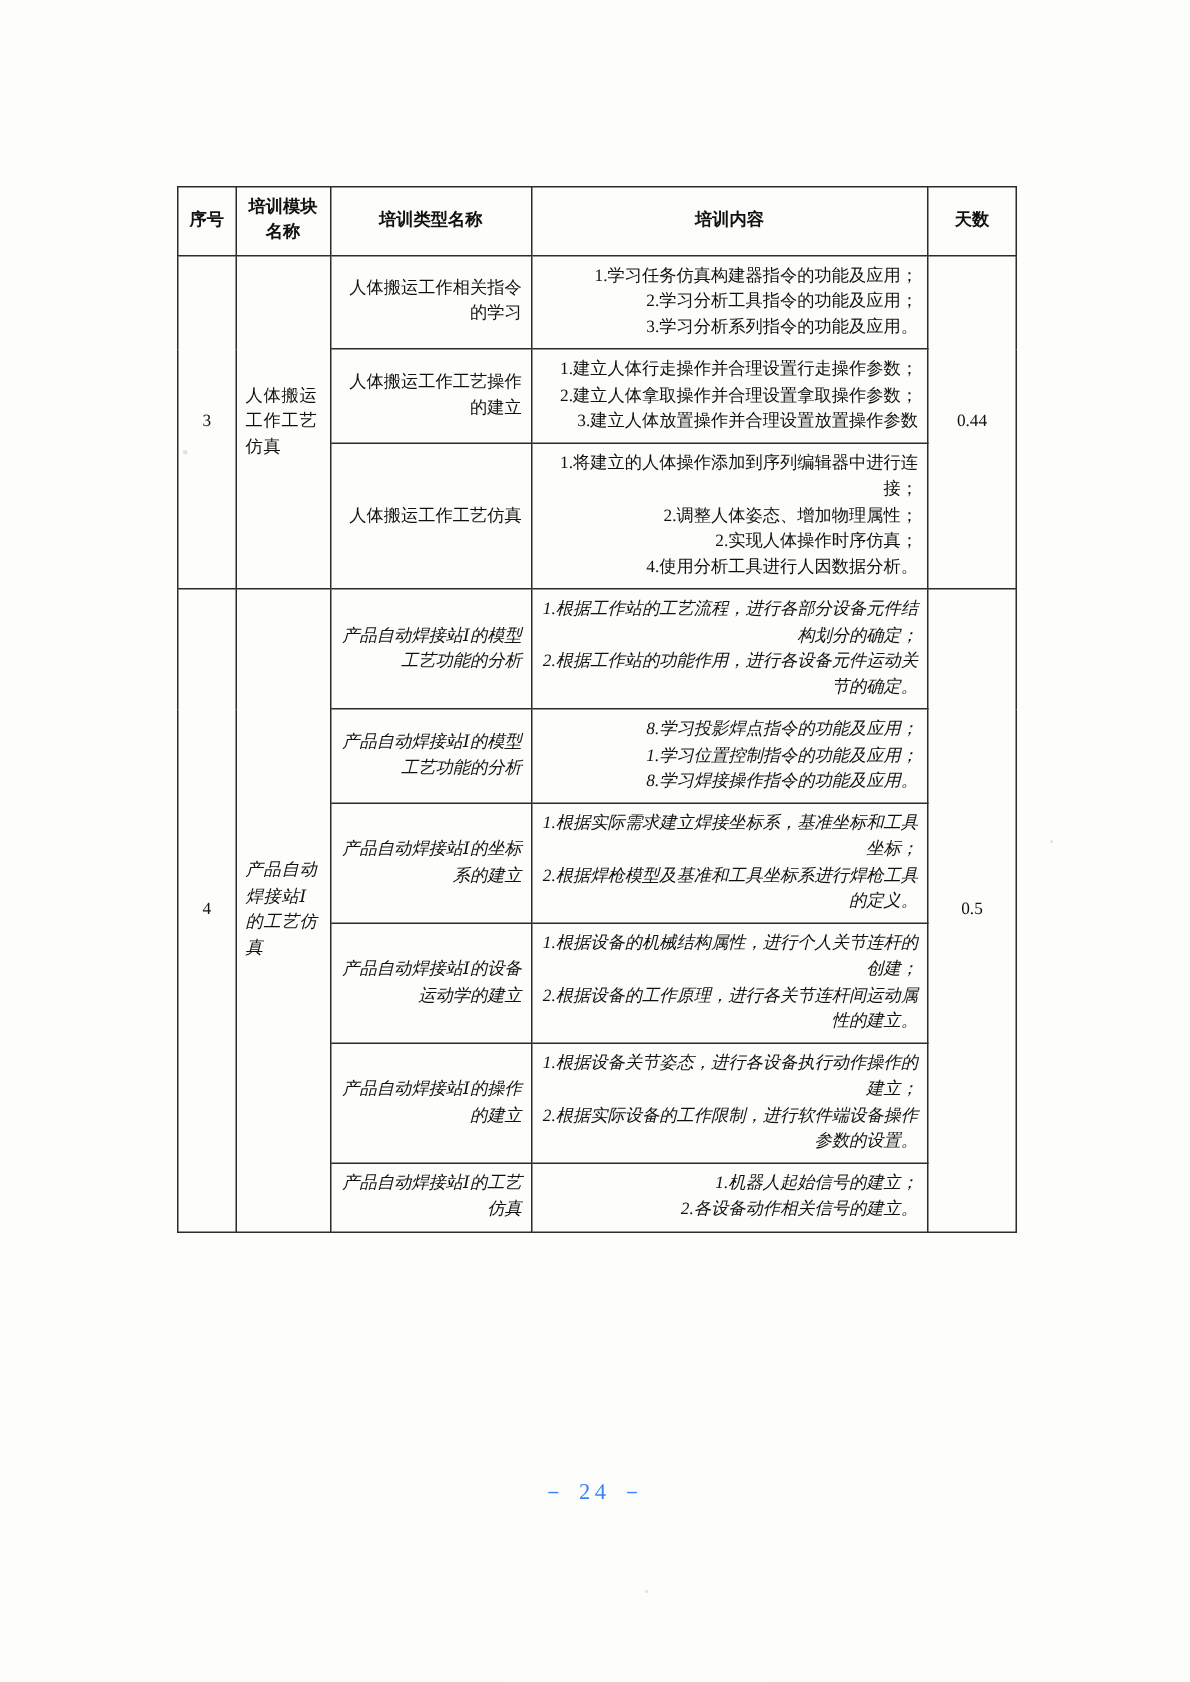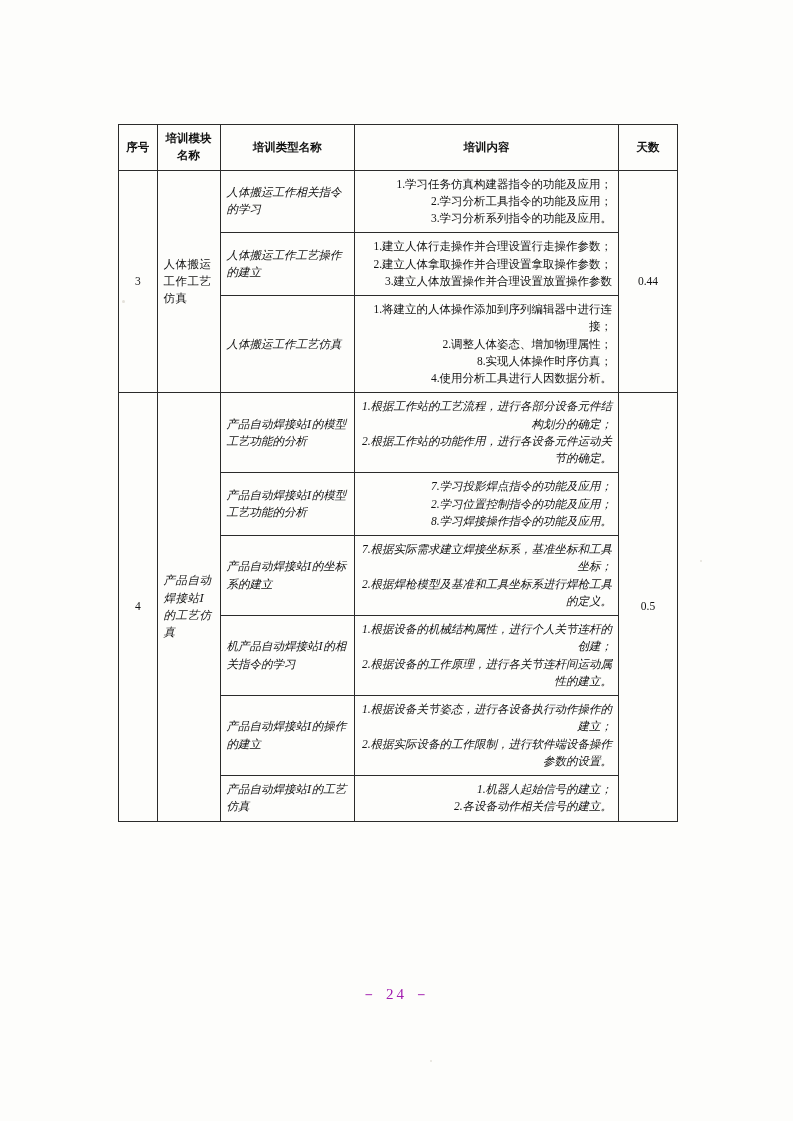--- a/index.html
+++ b/index.html
@@ -61,22 +61,21 @@
   td.c-mod {
     text-align: left;
     font-size: 11.5px;
     line-height: 1.6;
     letter-spacing: 0.5px;
     padding-left: 10px;
   }
   td.c-type {
     font-size: 11.5px;
     line-height: 1.65;
-    text-align: left;
-    font-style: italic;
+    text-align: right;
   }
   td.c-content {
     font-size: 11.5px;
     line-height: 1.62;
     text-align: right;
   }
   .italic-cell {
     font-style: italic;
   }
   .line {
@@ -84,21 +83,21 @@
   }
   .page-number {
     position: absolute;
     left: 0;
     top: 985px;
     width: 793px;
     text-align: center;
     font-size: 15px;
     letter-spacing: 3px;
     font-family: "Liberation Serif", "DejaVu Serif", serif;
-    color: #a21caf;
+    color: #3b82f6;
   }
   .speck {
     position: absolute;
     background: #cfcabf;
     border-radius: 50%;
     opacity: 0.55;
   }
 </style>
 </head>
 <body>
@@ -146,52 +145,52 @@
             <span class="line">1.建立人体行走操作并合理设置行走操作参数；</span>
             <span class="line">2.建立人体拿取操作并合理设置拿取操作参数；</span>
             <span class="line">3.建立人体放置操作并合理设置放置操作参数</span>
           </td>
         </tr>
         <tr>
           <td class="c-type">人体搬运工作工艺仿真</td>
           <td class="c-content">
             <span class="line">1.将建立的人体操作添加到序列编辑器中进行连接；</span>
             <span class="line">2.调整人体姿态、增加物理属性；</span>
-            <span class="line">8.实现人体操作时序仿真；</span>
+            <span class="line">2.实现人体操作时序仿真；</span>
             <span class="line">4.使用分析工具进行人因数据分析。</span>
           </td>
         </tr>
 
         <tr>
           <td class="c-no" rowspan="6">4</td>
           <td class="c-mod italic-cell" rowspan="6">产品自动焊接站Ⅰ的工艺仿真</td>
           <td class="c-type italic-cell">产品自动焊接站Ⅰ的模型工艺功能的分析</td>
           <td class="c-content italic-cell">
             <span class="line">1.根据工作站的工艺流程，进行各部分设备元件结构划分的确定；</span>
             <span class="line">2.根据工作站的功能作用，进行各设备元件运动关节的确定。</span>
           </td>
           <td class="c-days" rowspan="6">0.5</td>
         </tr>
         <tr>
           <td class="c-type italic-cell">产品自动焊接站Ⅰ的模型工艺功能的分析</td>
           <td class="c-content italic-cell">
-            <span class="line">7.学习投影焊点指令的功能及应用；</span>
-            <span class="line">2.学习位置控制指令的功能及应用；</span>
+            <span class="line">8.学习投影焊点指令的功能及应用；</span>
+            <span class="line">1.学习位置控制指令的功能及应用；</span>
             <span class="line">8.学习焊接操作指令的功能及应用。</span>
           </td>
         </tr>
         <tr>
           <td class="c-type italic-cell">产品自动焊接站Ⅰ的坐标系的建立</td>
           <td class="c-content italic-cell">
-            <span class="line">7.根据实际需求建立焊接坐标系，基准坐标和工具坐标；</span>
+            <span class="line">1.根据实际需求建立焊接坐标系，基准坐标和工具坐标；</span>
             <span class="line">2.根据焊枪模型及基准和工具坐标系进行焊枪工具的定义。</span>
           </td>
         </tr>
         <tr>
-          <td class="c-type italic-cell">机产品自动焊接站Ⅰ的相关指令的学习</td>
+          <td class="c-type italic-cell">产品自动焊接站Ⅰ的设备运动学的建立</td>
           <td class="c-content italic-cell">
             <span class="line">1.根据设备的机械结构属性，进行个人关节连杆的创建；</span>
             <span class="line">2.根据设备的工作原理，进行各关节连杆间运动属性的建立。</span>
           </td>
         </tr>
         <tr>
           <td class="c-type italic-cell">产品自动焊接站Ⅰ的操作的建立</td>
           <td class="c-content italic-cell">
             <span class="line">1.根据设备关节姿态，进行各设备执行动作操作的建立；</span>
             <span class="line">2.根据实际设备的工作限制，进行软件端设备操作参数的设置。</span>

